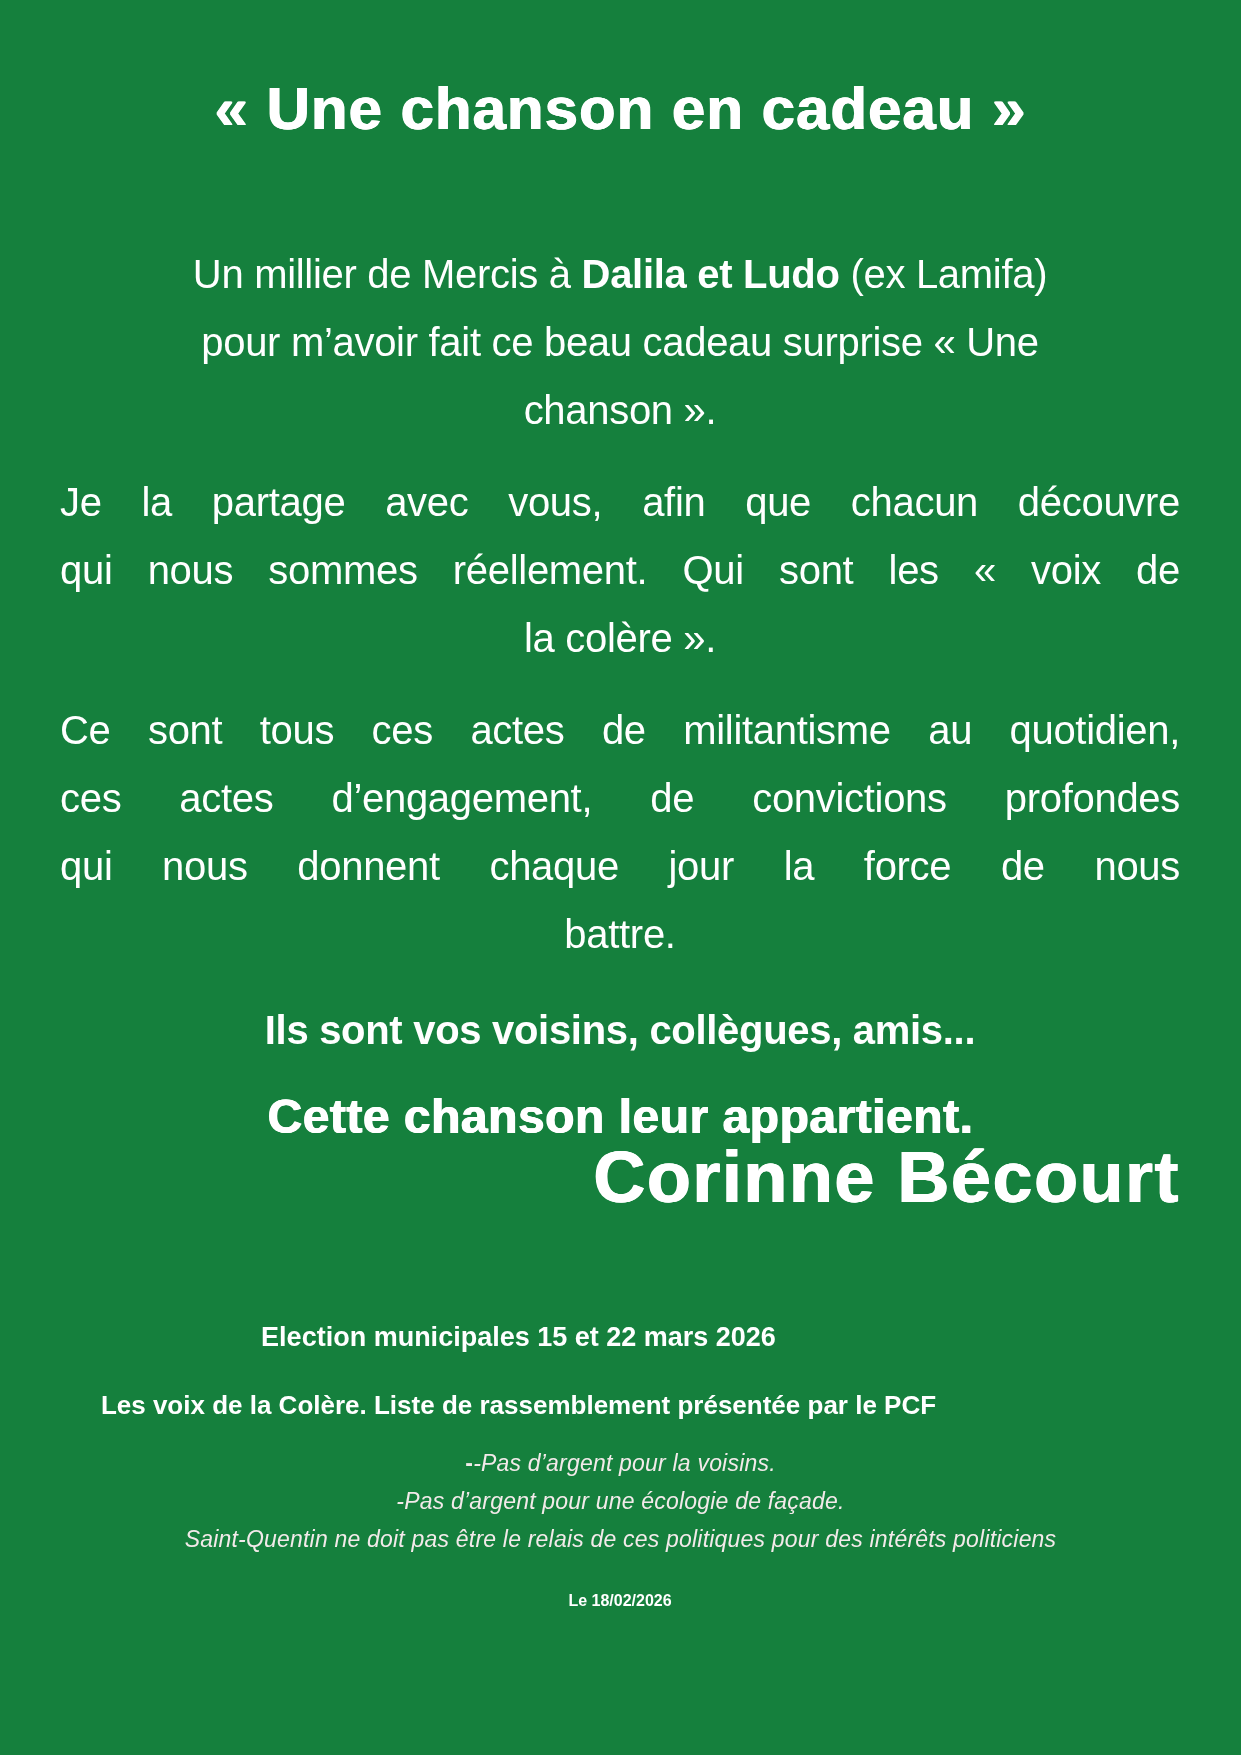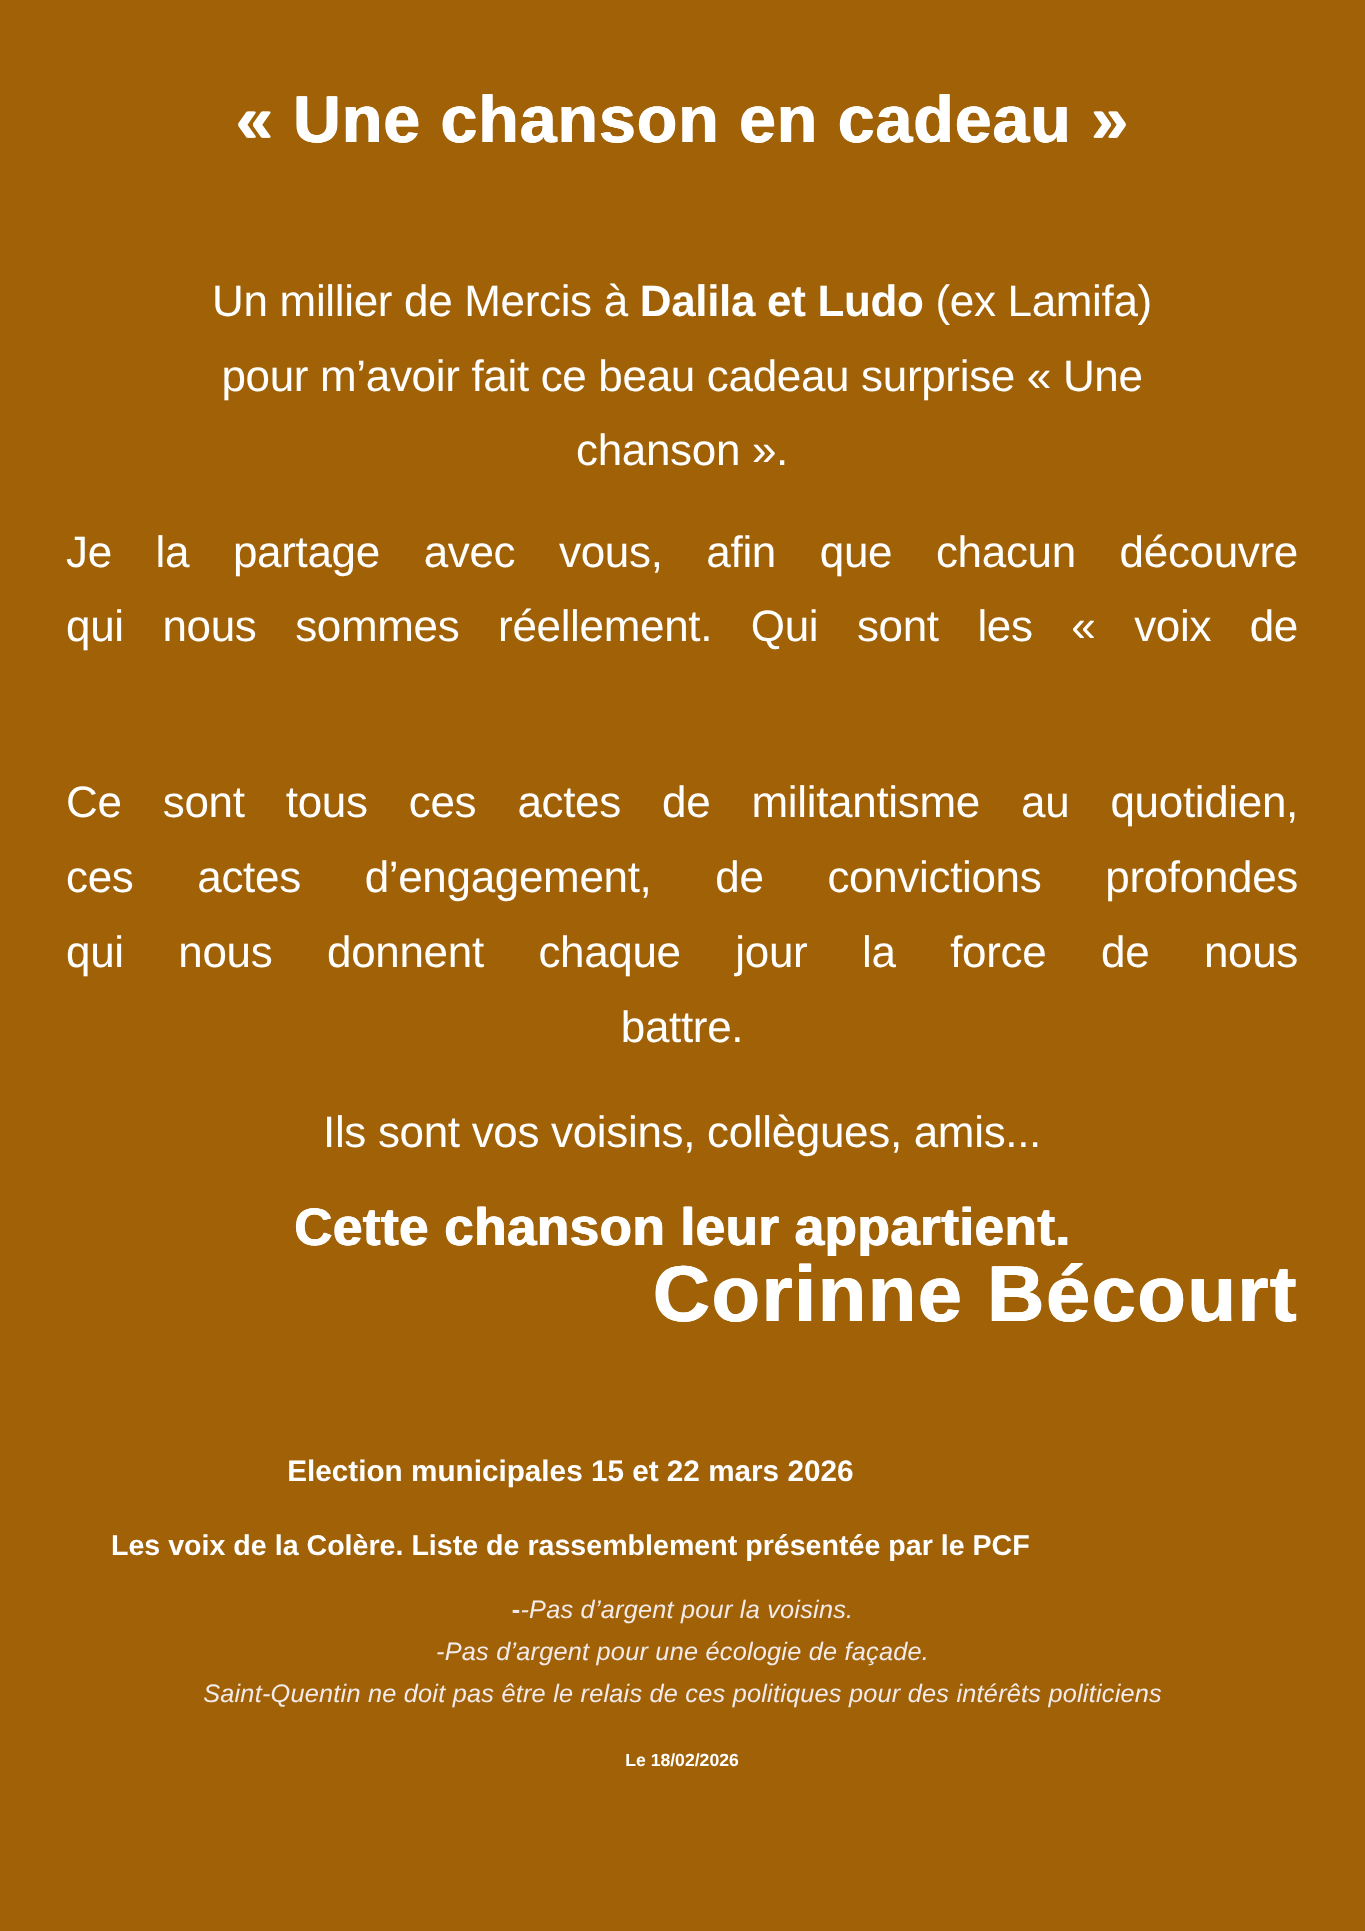--- a/index.html
+++ b/index.html
@@ -2,21 +2,21 @@
 <html><head>
 <meta charset="utf-8">
 <style>
   html, body { margin: 0; padding: 0; }
   body { font-family: "Liberation Sans", sans-serif; }
 
   .page {
     position: relative;
     width: 1241px;
     height: 1755px;
-    background: #a16207;
+    background: #15803d;
     color: #ffffff;
     overflow: hidden;
   }
 
   
   .heavy {
     font-weight: bold;
     text-shadow: 0.6px 0 0 currentColor, -0.6px 0 0 currentColor;
   }
 
@@ -41,21 +41,21 @@
     letter-spacing: -0.3px;
   }
 
   .line { display: block; }
   .line.left { text-align: center; }
   .line.just { text-align: justify; text-align-last: justify; }
 
   .p-thanks   { top: 240px; }
   .p-share    { top: 468px; }
   .p-acts     { top: 696px; }
-  .p-neighbors{ top: 996px; }
+  .p-neighbors{ top: 996px; font-weight: bold; }
 
   .emphasis {
     position: absolute;
     top: 1088px; left: 0;
     width: 1241px;
     margin: 0;
     text-align: center;
     font-size: 48px;
     letter-spacing: 0.5px;
     line-height: 1.2;
@@ -118,20 +118,21 @@
 
   <p class="content-block p-thanks">
     <span class="line left"><span>Un millier de Mercis à </span><span class="inline-bold">Dalila et Ludo</span><span> (ex Lamifa)</span></span>
     <span class="line left">pour m’avoir fait ce beau cadeau surprise « Une</span>
     <span class="line left">chanson ».</span>
   </p>
 
   <p class="content-block p-share">
     <span class="line just">Je la partage avec vous, afin que chacun découvre</span>
     <span class="line just">qui nous sommes réellement. Qui sont les « voix de</span>
+    <span class="line left">la colère ».</span>
   </p>
 
   <p class="content-block p-acts">
     <span class="line just">Ce sont tous ces actes de militantisme au quotidien,</span>
     <span class="line just">ces actes d’engagement, de convictions profondes</span>
     <span class="line just">qui nous donnent chaque jour la force de nous</span>
     <span class="line left">battre.</span>
   </p>
 
   <p class="content-block p-neighbors">

